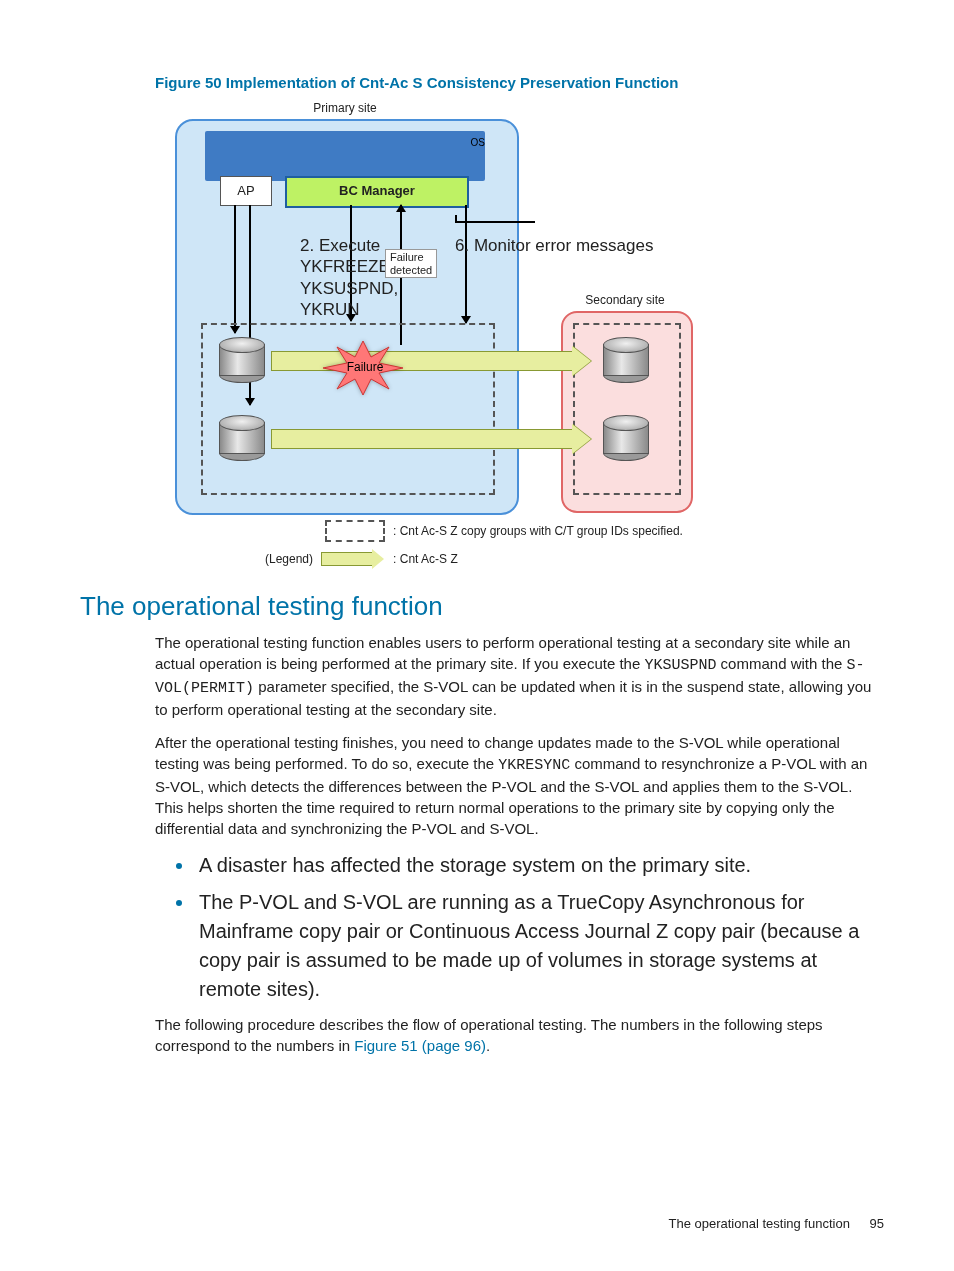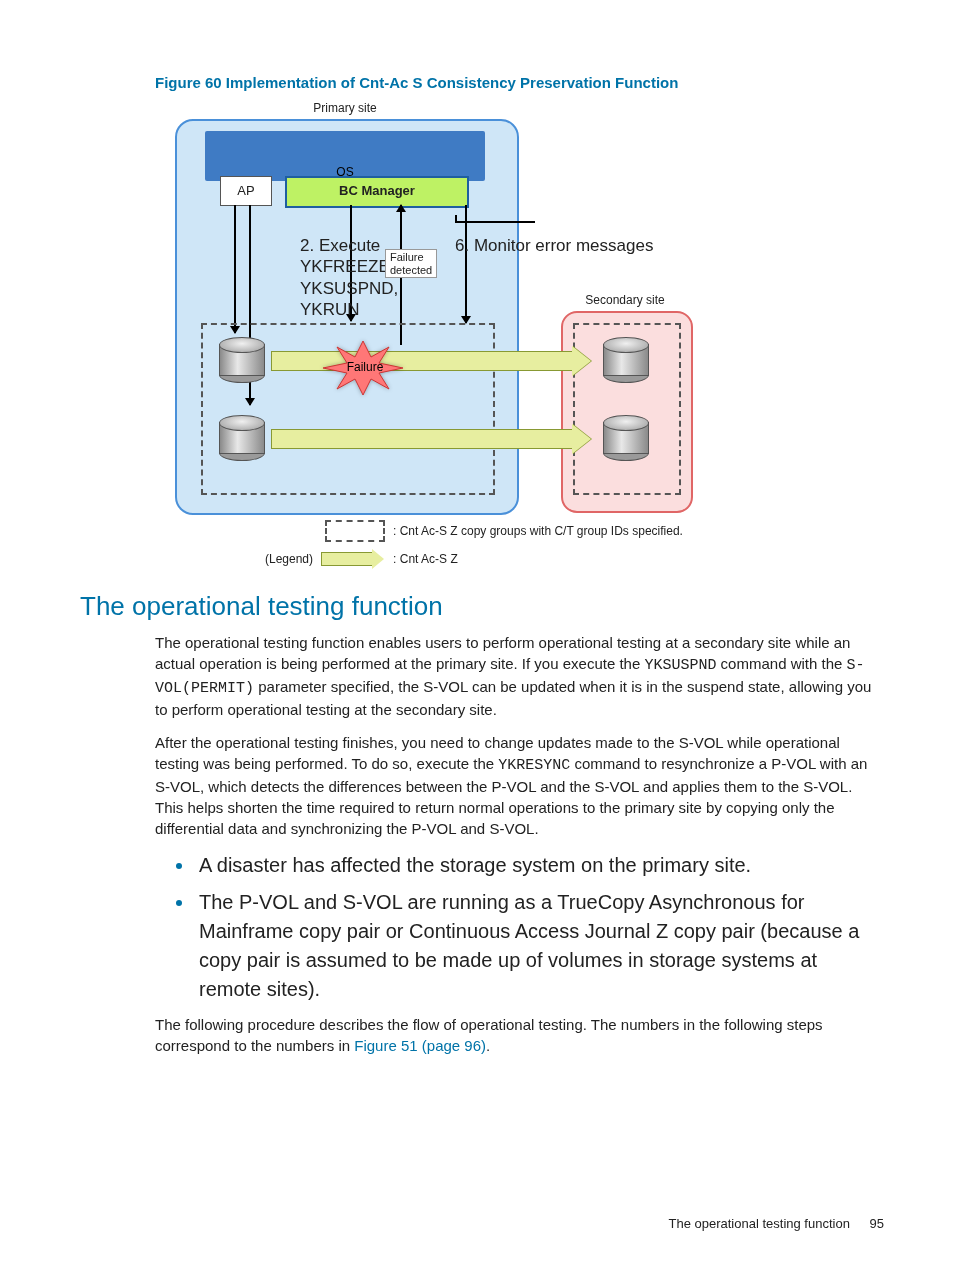--- a/index.html
+++ b/index.html
@@ -90,24 +90,23 @@
     position: absolute;
     left: 30px; top: 30px;
     width: 280px; height: 50px;
     background: #3f7bc4;
     border-radius: 2px;
   }
   .os-label {
     position: absolute;
     left: 30px; top: 36px;
     width: 280px;
-    text-align: center;
-    font-size: 12px;
+    text-align: right;
+    font-size: 10px;
     color: #000;
-    margin-top: 28px;
   }
   .ap-box {
     position: absolute;
     left: 45px; top: 75px;
     width: 50px; height: 28px;
     background: #fff;
     border: 1px solid #555;
     text-align: center;
     font-size: 13px;
     line-height: 28px;
@@ -217,21 +216,21 @@
     width:56px; height:18px; border:2px dashed #555; margin-right:8px;
   }
   .legend .lbl { margin-right:8px; font-style:normal; }
 </style>
 </head>
 <body>
 
 <div class="page">
 
 
-  <p class="figure-caption">Figure 60 Implementation of Cnt-Ac S Consistency Preservation Function</p>
+  <p class="figure-caption">Figure 50 Implementation of Cnt-Ac S Consistency Preservation Function</p>
 
   <div class="diagram-wrap">
     <div class="diagram">
       <div class="site-label" style="left:0;top:0;width:340px;">Primary site</div>
       <div class="primary-box"></div>
 
       <div class="os-bar"></div>
       <div class="os-label">OS</div>
       <div class="ap-box">AP</div>
       <div class="bcm-box">BC Manager</div>

